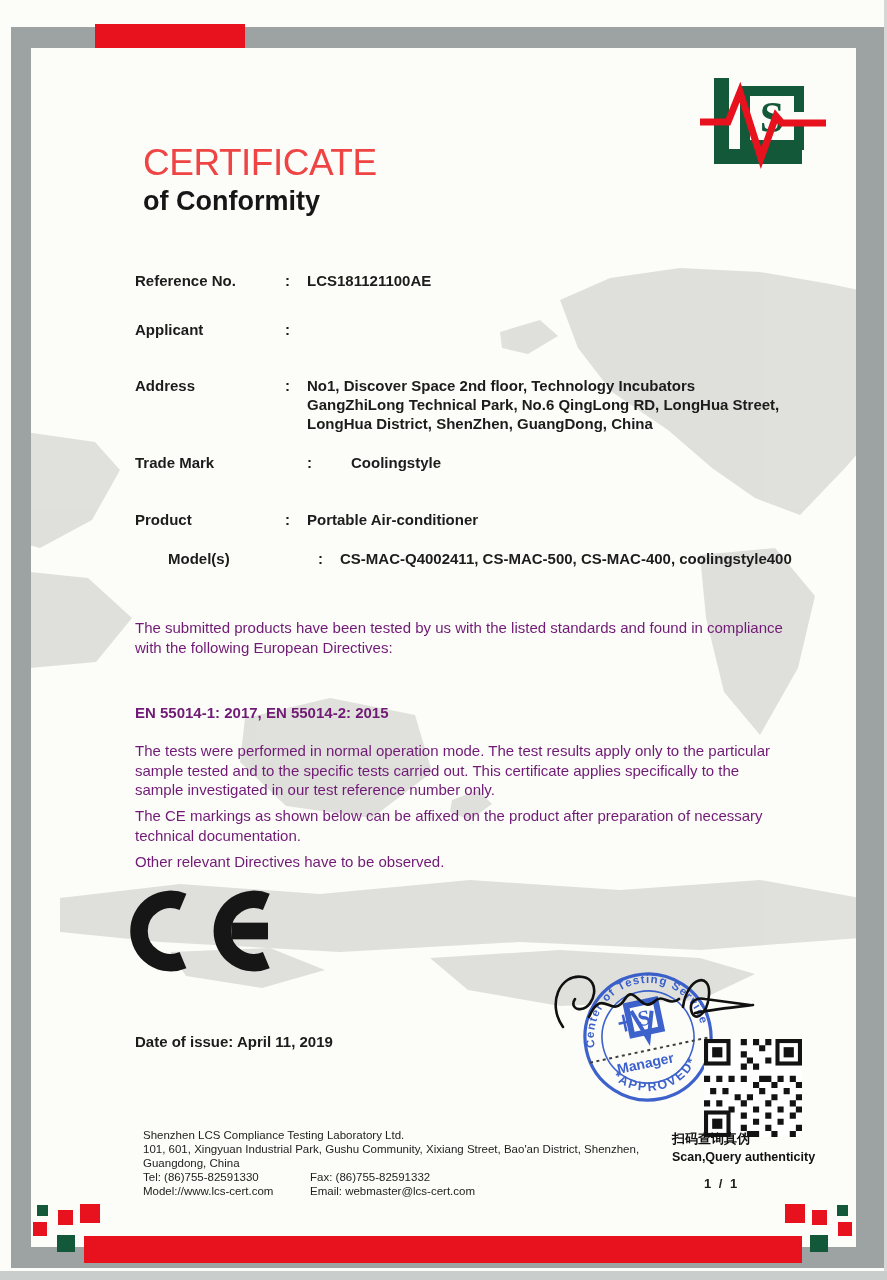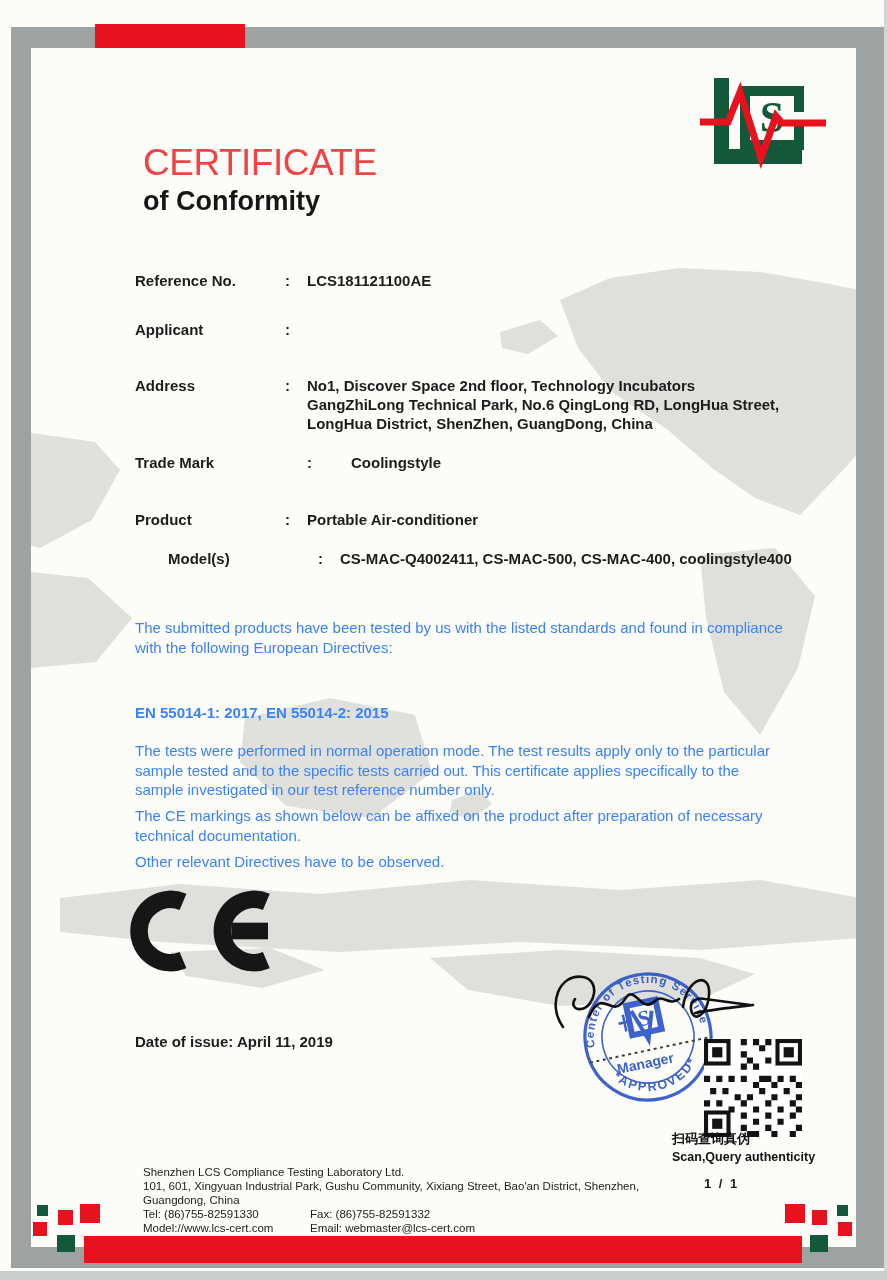--- a/index.html
+++ b/index.html
@@ -20,24 +20,24 @@
   .red-bottom{left:84px;top:1236px;width:718px;height:27px;background:#e8111e;}
   .sq{position:absolute;}
   
   .title{left:143px;top:142px;}
   .title h1{margin:0;font-size:37px;letter-spacing:-0.5px;font-weight:normal;color:#ef4444;}
   .title h2{margin:2px 0 0 0;font-size:27px;font-weight:bold;color:#161616;}
   .frow{position:absolute;display:flex;width:660px;font-weight:bold;font-size:15px;line-height:19px;}
   .frow .lab{width:150px;flex:none;}
   .frow .sep{width:22px;flex:none;}
   .frow .val{width:488px;}
-  .para{position:absolute;left:135px;width:648px;font-size:15px;line-height:19.5px;color:#3b82f6;}
+  .para{position:absolute;left:135px;width:648px;font-size:15px;line-height:19.5px;color:#701a75;}
   .para.bold{font-weight:bold;}
   .date-line{left:135px;top:1033px;font-size:15px;font-weight:bold;}
-  .footer{left:143px;top:1128px;width:520px;font-size:11.5px;line-height:14px;color:#222;margin-top:37px;}
+  .footer{left:143px;top:1128px;width:520px;font-size:11.5px;line-height:14px;color:#222;}
   .footer .cols{display:flex;}
   .footer .c1{width:167px;flex:none;}
   .pageno{left:704px;top:1176px;font-size:13px;font-weight:bold;letter-spacing:2px;}
   .qr-cap{left:672px;top:1130px;width:165px;}
   .qr-cap .zh{font-size:13px;font-weight:bold;color:#111;}
   .qr-cap .en{font-size:12.5px;font-weight:bold;color:#111;margin-top:2px;}
   svg{display:block;}
   .map{left:0;top:0;pointer-events:none;}
 </style>
 </head>

